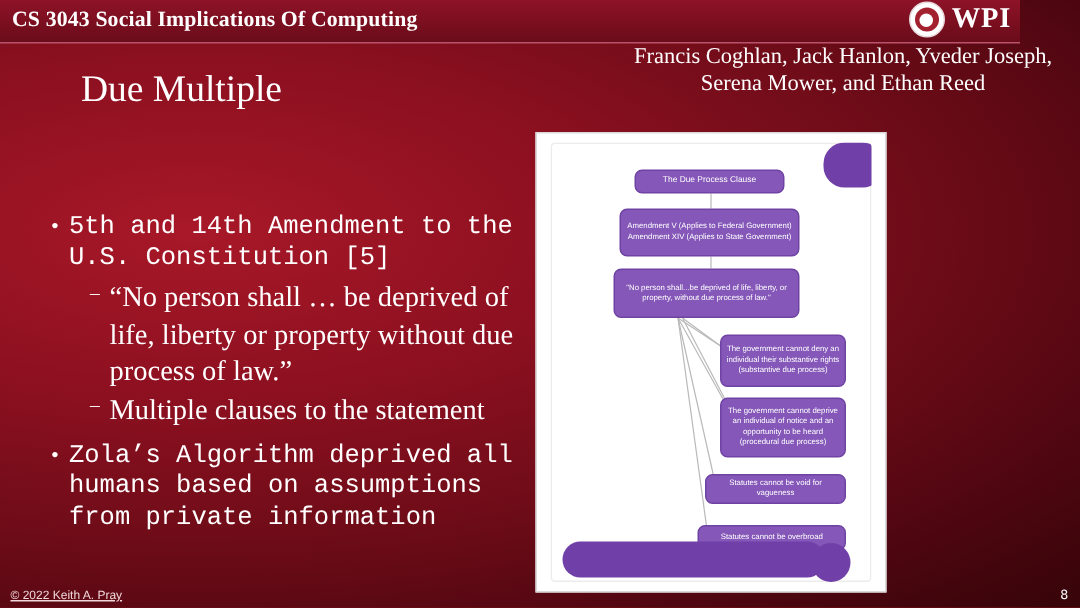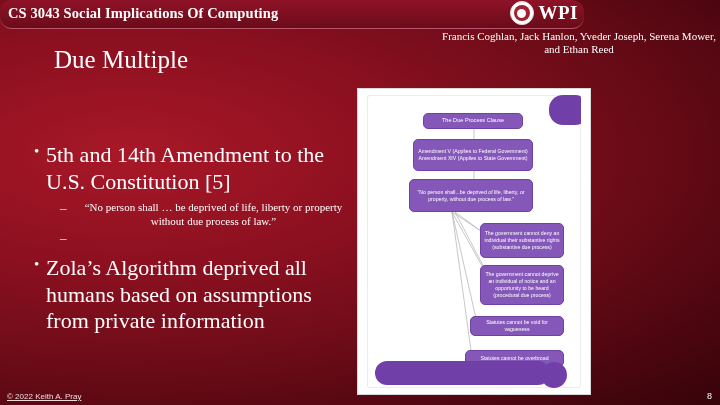--- a/index.html
+++ b/index.html
@@ -18,25 +18,24 @@
     width: 720px;
     height: 405px;
     background:
       radial-gradient(ellipse at 18% 38%, #a81828 0%, #8c1020 32%, #6e0c18 58%, #4d0610 82%, #360409 100%);
     overflow: hidden;
   }
   
   .topbar {
     position: absolute;
     left: 0; top: 0;
-    width: 584px;
+    width: 680px;
     height: 28px;
     background: linear-gradient(to bottom, #8e1228 0%, #7c0f20 50%, #6a0c1a 100%);
     border-bottom: 1px solid #b9526a;
-    border-radius: 12px;
   }
   .topbar-title {
     position: absolute;
     left: 8px;
     top: 5px;
     font-family: "Liberation Serif", serif;
     font-size: 14.5px;
     font-weight: bold;
     color: #ffffff;
     letter-spacing: 0.1px;
@@ -88,26 +87,26 @@
     left: 54px;
     top: 46px;
     font-family: "Liberation Serif", serif;
     font-size: 25px;
     color: #ffffff;
     font-weight: normal;
   }
   
   .authors {
     position: absolute;
-    right: 1px;
+    right: 18px;
     top: 30px;
     width: 280px;
     text-align: center;
     font-family: "Liberation Serif", serif;
-    font-size: 11px;
+    font-size: 15px;
     line-height: 1.18;
     color: #ffffff;
   }
   
   .bullets {
     position: absolute;
     left: 34px;
     top: 142px;
     width: 320px;
     color: #ffffff;
@@ -117,38 +116,38 @@
     align-items: flex-start;
     margin-bottom: 4px;
   }
   .b1 .dot {
     width: 12px;
     flex: 0 0 12px;
     font-size: 15px;
     line-height: 1.28;
   }
   .b1 .txt {
-    font-size: 22px;
+    font-size: 17px;
     line-height: 1.22;
+    font-family: Liberation Mono, monospace;
   }
   .b2 {
     display: flex;
     align-items: flex-start;
     margin: 2px 0 2px 26px;
   }
   .b2 .dash {
     width: 13px;
     flex: 0 0 13px;
     font-size: 13px;
     line-height: 1.3;
   }
   .b2 .txt {
-    font-size: 11px;
+    font-size: 19px;
     line-height: 1.28;
-    text-align: center;
   }
   .spacer-sm { height: 6px; }
   
   .diagram-panel {
     position: absolute;
     left: 357px;
     top: 88px;
     width: 232px;
     height: 305px;
     background: #ffffff;
@@ -257,20 +256,21 @@
     <div class="b1">
       <div class="dot">•</div>
       <div class="txt">5th and 14th Amendment to the U.S. Constitution [5]</div>
     </div>
     <div class="b2">
       <div class="dash">–</div>
       <div class="txt">“No person shall … be deprived of life, liberty or property without due process of law.”</div>
     </div>
     <div class="b2">
       <div class="dash">–</div>
+      <div class="txt">Multiple clauses to the statement</div>
     </div>
     <div class="spacer-sm"></div>
     <div class="b1">
       <div class="dot">•</div>
       <div class="txt">Zola’s Algorithm deprived all humans based on assumptions from private information</div>
     </div>
   </div>
 
   <div class="diagram-panel">
     <div class="canvas">

